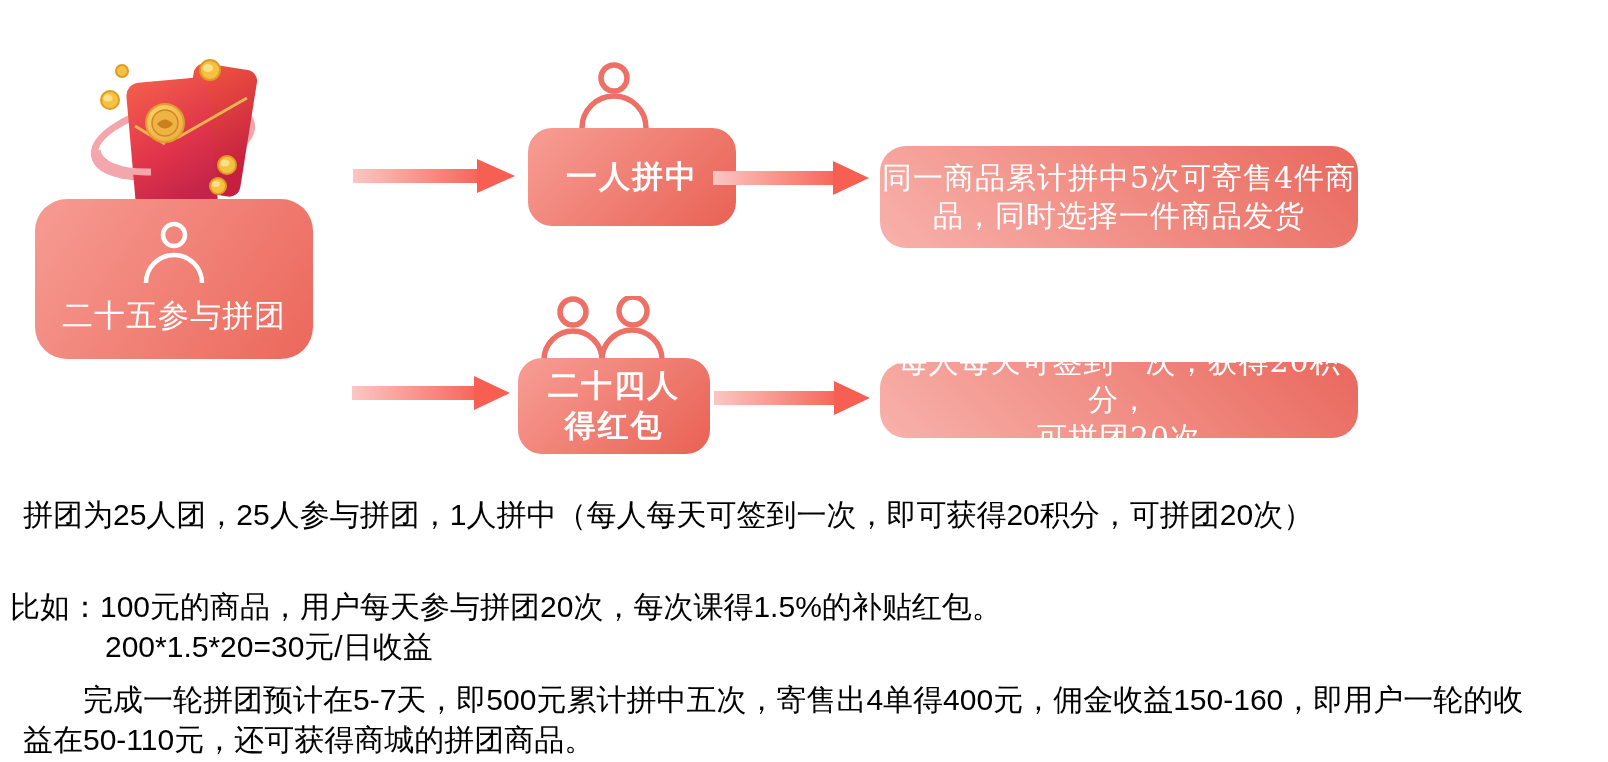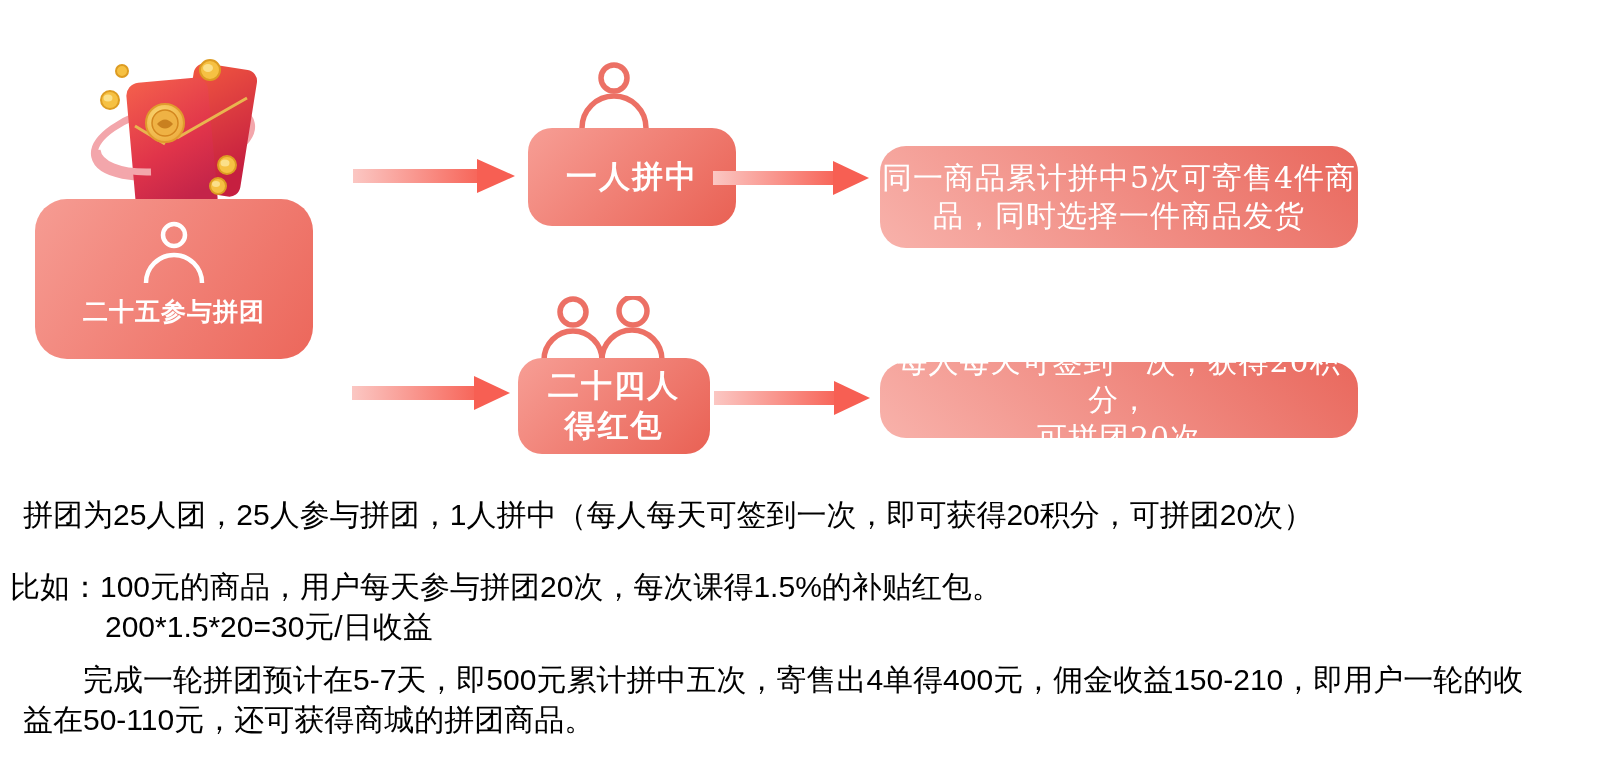--- a/index.html
+++ b/index.html
@@ -12,42 +12,42 @@
   .flow-box{
     position:absolute;border-radius:26px;color:#fff;display:flex;
     align-items:center;justify-content:center;text-align:center;
   }
   .left-box{
     left:35px;top:199px;width:278px;height:160px;border-radius:32px;
     background:linear-gradient(125deg,#F69C93 0%,#EC675B 100%);
     flex-direction:column;justify-content:flex-start;padding-top:22px;
     box-sizing:border-box;
   }
-  .left-box .box-label{font-size:25px;font-weight:700;margin-top:10px;letter-spacing:1px;text-align:center;}
+  .left-box .box-label{font-size:31px;font-weight:400;margin-top:10px;letter-spacing:1px;text-align:center;}
   .mid-box{
     background:linear-gradient(135deg,#F79E95 0%,#E96154 100%);
     border-radius:24px;font-size:31px;font-weight:700;letter-spacing:2px;
     white-space:pre-line;line-height:40px;
   }
   .mid-box-1{left:528px;top:128px;width:208px;height:98px;}
   .mid-box-2{left:518px;top:358px;width:192px;height:96px;}
   .result-box{
     background:linear-gradient(45deg,#F8B2AB 0%,#E9685D 100%);
     font-family:"DejaVu Serif","Liberation Serif",serif;
     font-size:30px;line-height:38px;white-space:pre-line;letter-spacing:1px;
   }
   .result-box-1{left:880px;top:130px;width:478px;height:102px;margin-top:16px;}
   .result-box-2{left:880px;top:362px;width:478px;height:76px;}
   
   .notes{
     position:absolute;left:10px;top:482px;width:1588px;color:#000;
     font-size:30px;line-height:40px;
   }
   .notes .para{margin:13px;}
-  .para-example{margin-top:32px;}
+  .para-example{margin-top:52px;}
   .example-line2{padding-left:95px;}
   .para-summary{margin-top:32px;text-indent:2em;white-space:pre-line;}
 </style>
 </head>
 <body>
 
 <svg class="abs" style="left:85px;top:40px;" width="180" height="168" viewBox="0 0 180 168">
   <defs>
     <linearGradient id="envBack" x1="0" y1="0" x2="0.4" y2="1">
       <stop offset="0" stop-color="#F25840"></stop>
@@ -175,15 +175,15 @@
   <span>每人每天可签到一次，获得20积分，
 可拼团20次</span>
 </div>
 
 <div class="notes">
   <p class="para">拼团为25人团，25人参与拼团，1人拼中（每人每天可签到一次，即可获得20积分，可拼团20次）</p>
   <div class="para-example">
     <div>比如：100元的商品，用户每天参与拼团20次，每次课得1.5%的补贴红包。</div>
     <div class="example-line2">200*1.5*20=30元/日收益</div>
   </div>
-  <p class="para para-summary">完成一轮拼团预计在5-7天，即500元累计拼中五次，寄售出4单得400元，佣金收益150-210，即用户一轮的收
+  <p class="para para-summary">完成一轮拼团预计在5-7天，即500元累计拼中五次，寄售出4单得400元，佣金收益150-160，即用户一轮的收
 益在50-110元，还可获得商城的拼团商品。</p>
 </div>
 
 </body></html>

